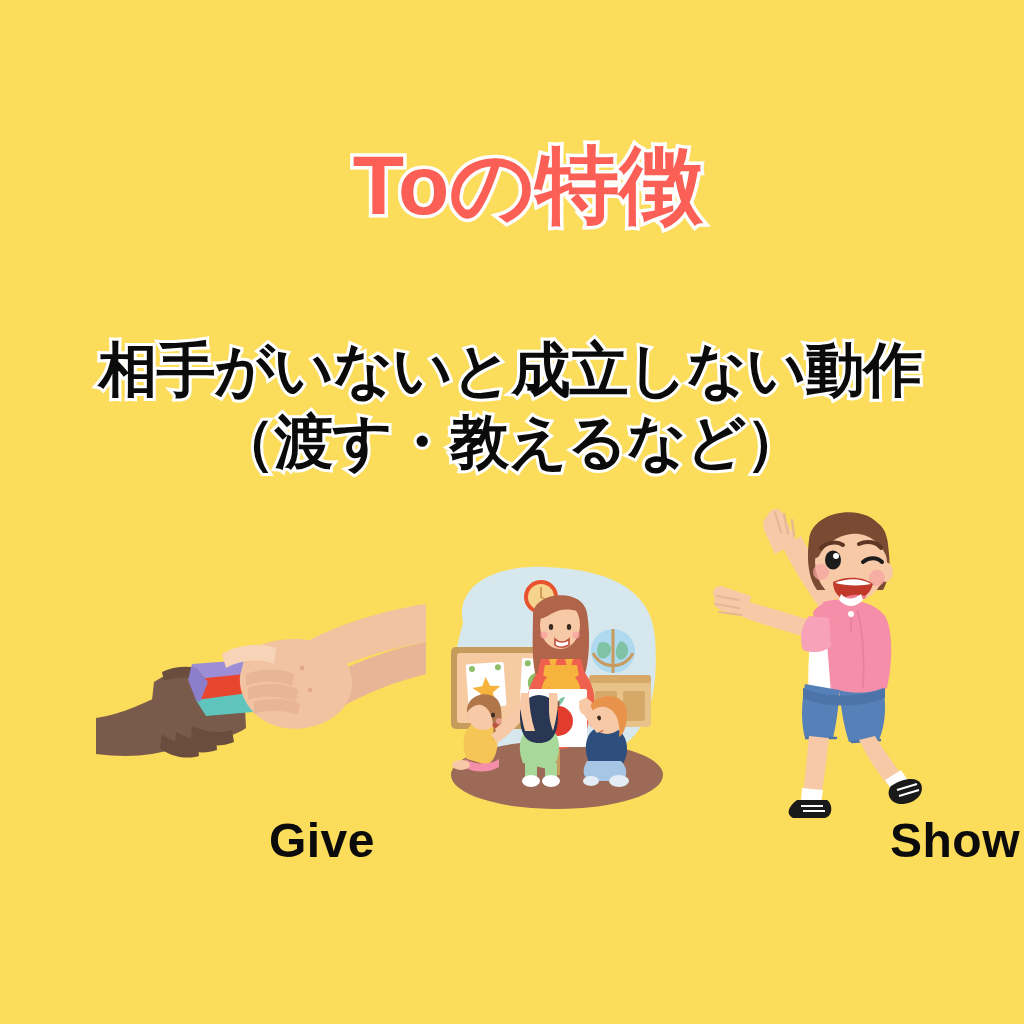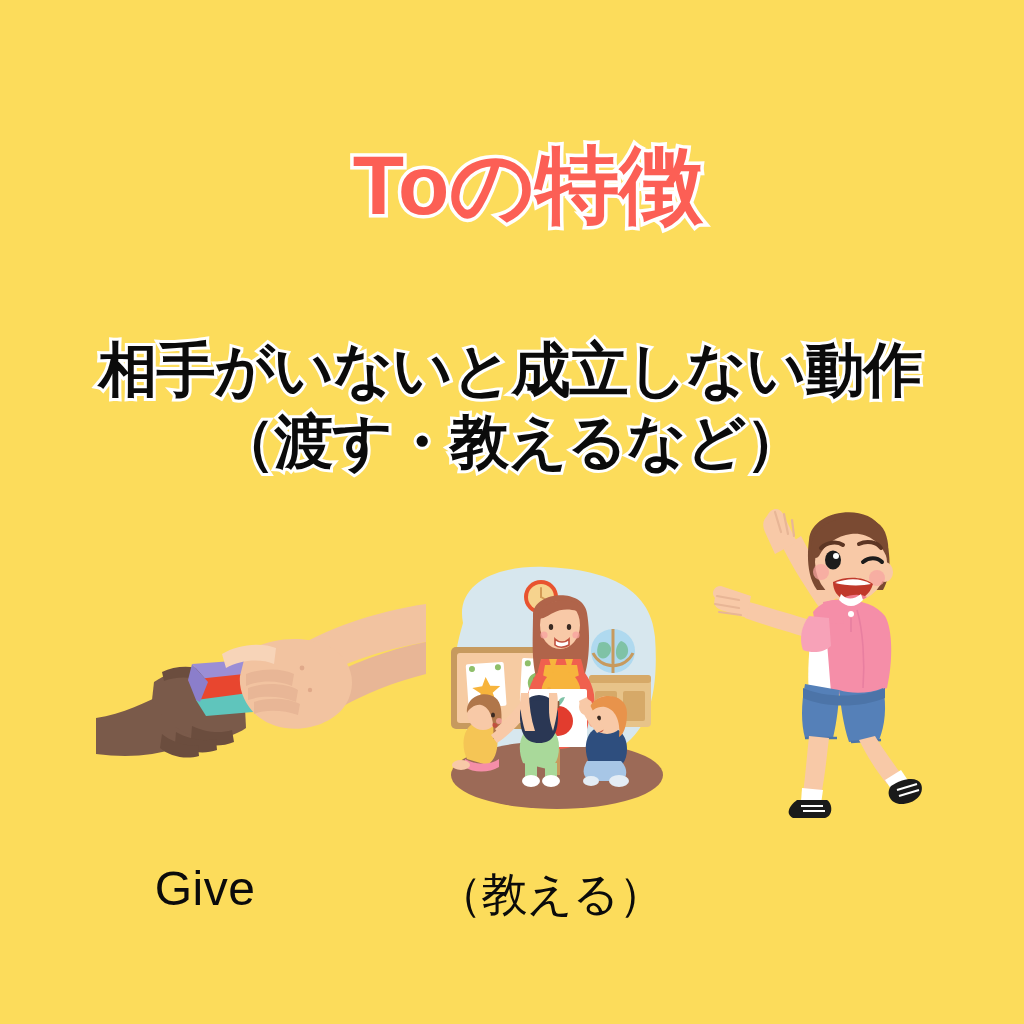--- a/index.html
+++ b/index.html
@@ -58,26 +58,25 @@
     position: absolute;
     bottom: 0;
   }
   #panel-give  { left: 96px;  bottom: 218px; width: 330px; height: 230px; }
   #panel-teach { left: 437px; bottom: 213px; width: 240px; height: 248px; }
   #panel-show  { left: 705px; bottom: 196px; width: 250px; height: 330px; }
 
   
   .caption {
     position: absolute;
-    text-align: center;
+    text-align: right;
     color: #0B0B0B;
-    font-weight: 400;
+    font-weight: 700;
     line-height: 1.18;
     width: 340px;
-    margin-top: 48px;
   }
   .caption .en { display: block; font-size: 48px; letter-spacing: 0.5px; }
   .caption .jp { display: block; font-size: 46px; margin-top: 6px; letter-spacing: -1px; }
   #cap-give  { left: 35px;  top: 813px; }
   #cap-teach { left: 380px; top: 813px; }
   #cap-show  { left: 680px; top: 813px; }
 
   svg { display: block; }
 </style>
 </head>
@@ -314,18 +313,18 @@
       <path d="M186 288 C180 296 186 306 196 306 C210 306 220 296 216 286 C212 278 198 280 186 288 Z" fill="#1A1A1A"></path>
       <path d="M192 292 L212 286" stroke="#FFFFFF" stroke-width="2"></path>
       <path d="M194 298 L214 292" stroke="#FFFFFF" stroke-width="2"></path>
     </svg>
   </div>
 
   <div class="caption" id="cap-give">
     <span class="en">Give</span>
   </div>
   <div class="caption" id="cap-teach">
-    <span class="jp">（教える）</span>
   </div>
   <div class="caption" id="cap-show">
+    <span class="en">Show</span>
   </div>
 
 </div>
 
 </body></html>

